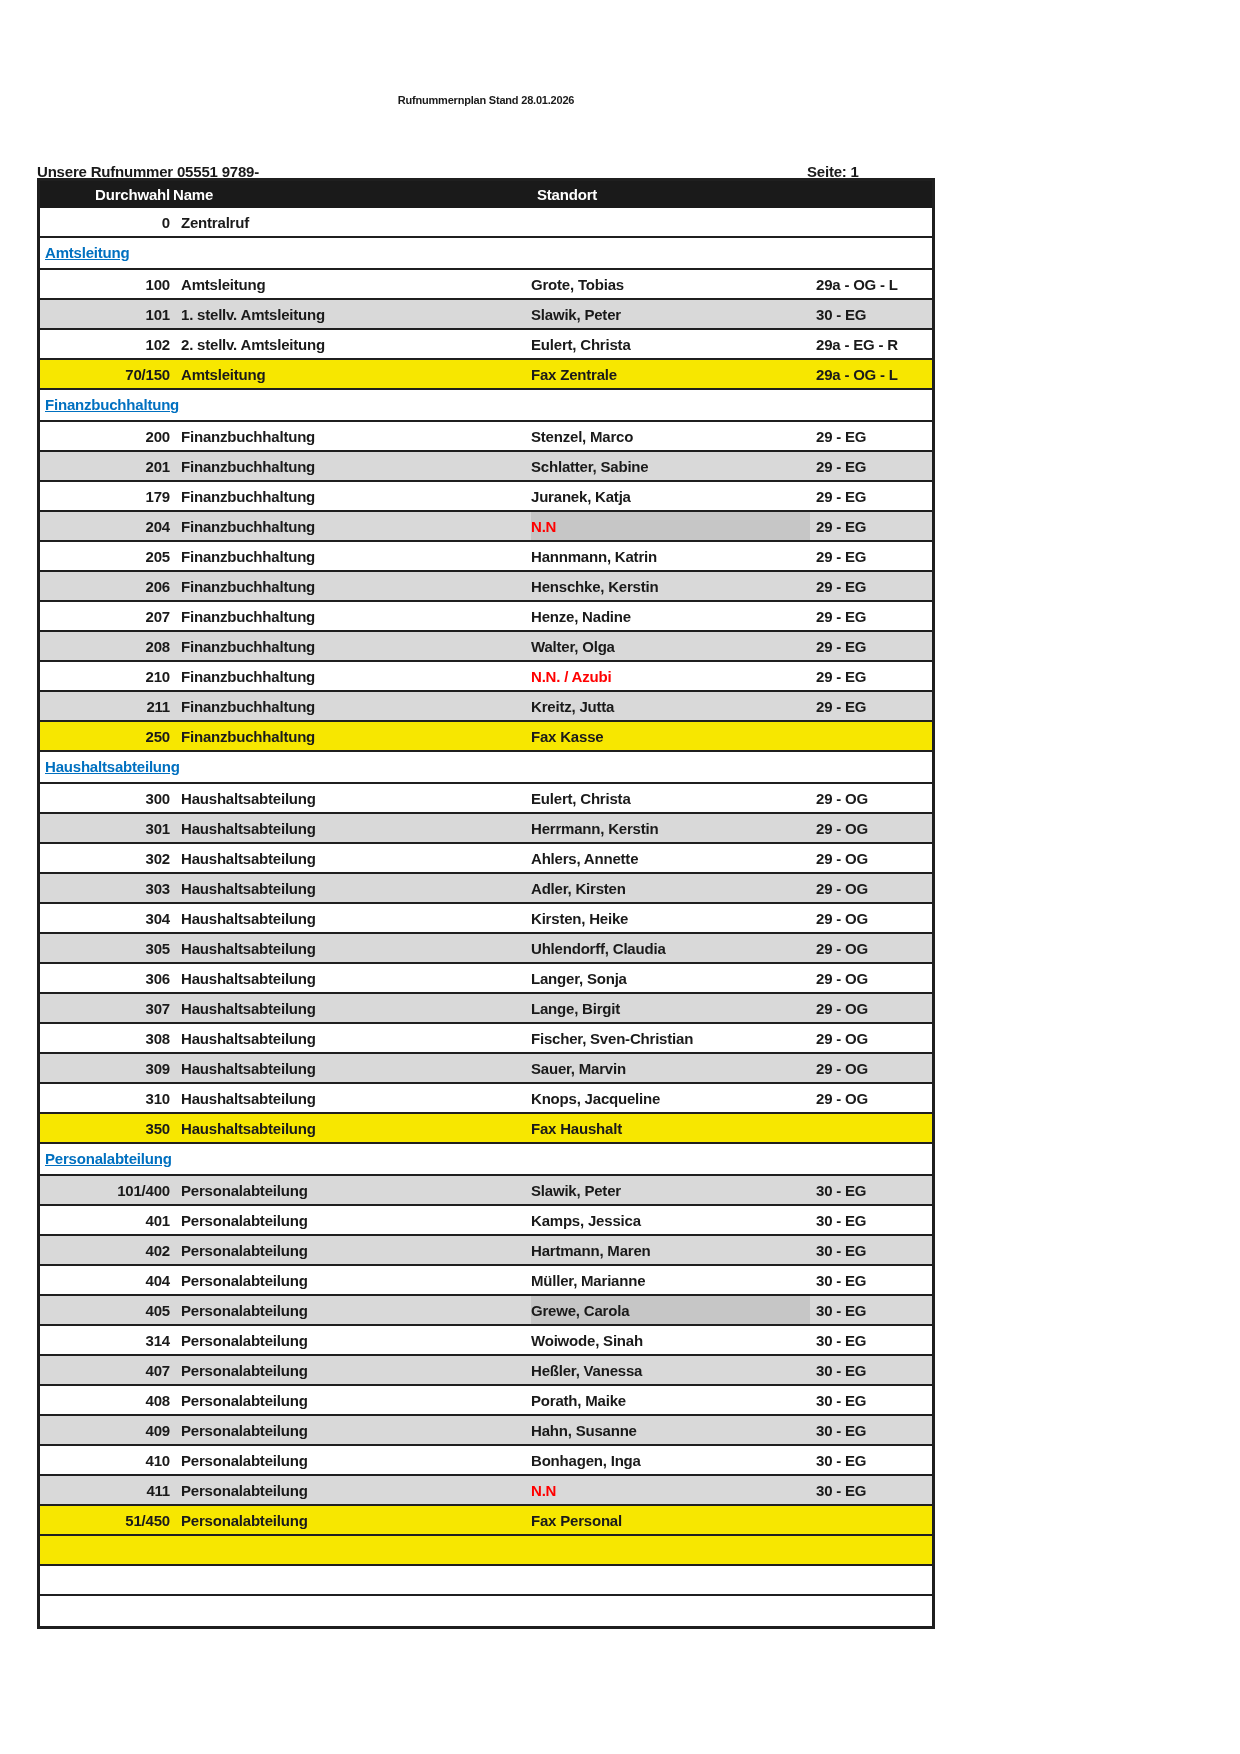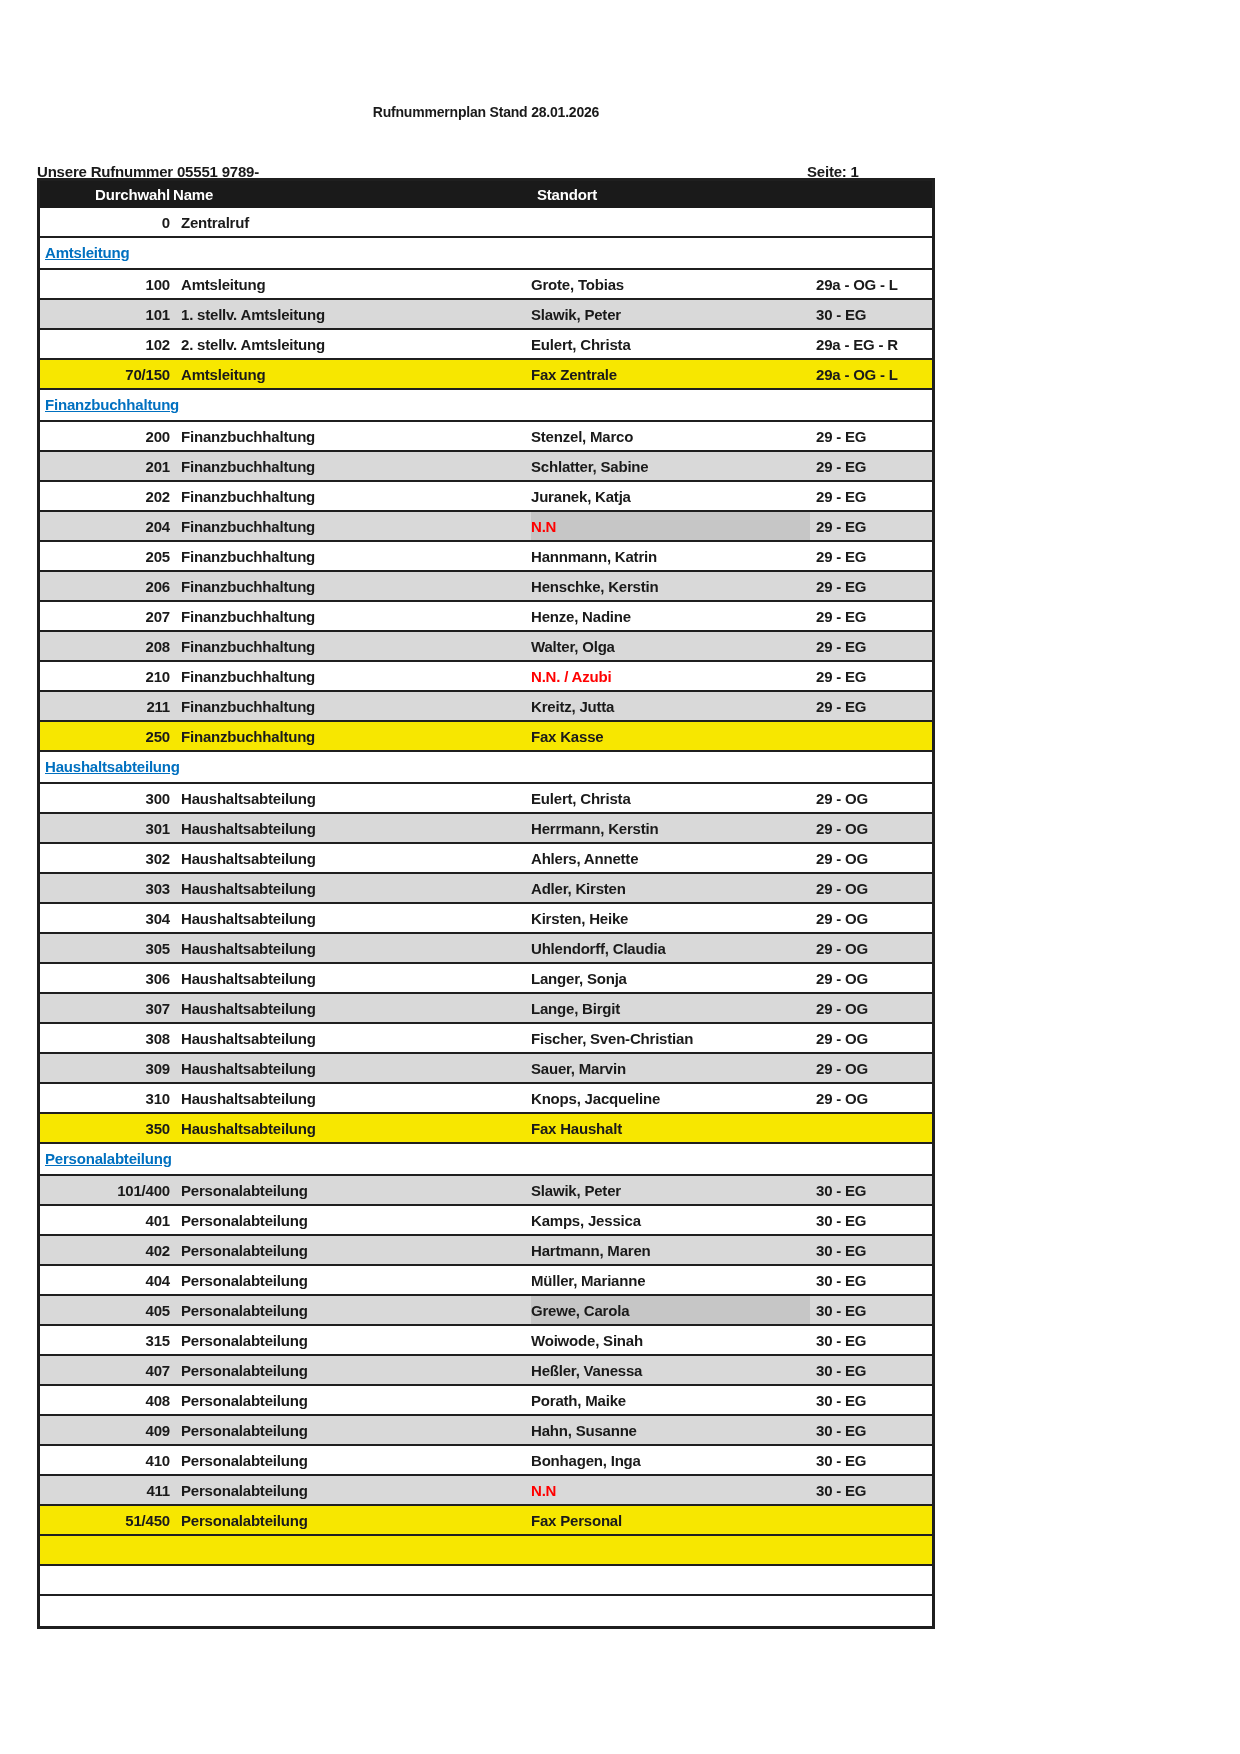--- a/index.html
+++ b/index.html
@@ -9,25 +9,25 @@
     width: 1240px;
     height: 1754px;
     background: #ffffff;
     font-family: "Liberation Sans", sans-serif;
     font-weight: 700;
     color: #1a1a1a;
     overflow: hidden;
   }
   .doc-title {
     position: absolute;
-    top: 104px;
+    top: 94px;
     left: 37px;
     width: 898px;
     text-align: center;
-    font-size: 14px;
+    font-size: 11px;
     letter-spacing: -0.2px;
   }
   .meta-line {
     position: absolute;
     top: 163px;
     left: 37px;
     width: 898px;
     height: 22px;
     font-size: 15px;
     letter-spacing: -0.2px;
@@ -148,21 +148,21 @@
           <span class="cell c3">Stenzel, Marco</span>
           <span class="cell c4">29 - EG</span>
         </div>
         <div class="row gray">
           <span class="cell c1">201</span>
           <span class="cell c2">Finanzbuchhaltung</span>
           <span class="cell c3">Schlatter, Sabine</span>
           <span class="cell c4">29 - EG</span>
         </div>
         <div class="row ">
-          <span class="cell c1">202</span>
+          <span class="cell c1">179</span>
           <span class="cell c2">Finanzbuchhaltung</span>
           <span class="cell c3">Juranek, Katja</span>
           <span class="cell c4">29 - EG</span>
         </div>
         <div class="row gray">
           <span class="cell c1">204</span>
           <span class="cell c2">Finanzbuchhaltung</span>
           <span class="cell c3 name-red name-dark">N.N</span>
           <span class="cell c4">29 - EG</span>
         </div>
@@ -306,21 +306,21 @@
           <span class="cell c3">Müller, Marianne</span>
           <span class="cell c4">30 - EG</span>
         </div>
         <div class="row gray">
           <span class="cell c1">405</span>
           <span class="cell c2">Personalabteilung</span>
           <span class="cell c3 name-dark">Grewe, Carola</span>
           <span class="cell c4">30 - EG</span>
         </div>
         <div class="row ">
-          <span class="cell c1">315</span>
+          <span class="cell c1">314</span>
           <span class="cell c2">Personalabteilung</span>
           <span class="cell c3">Woiwode, Sinah</span>
           <span class="cell c4">30 - EG</span>
         </div>
         <div class="row gray">
           <span class="cell c1">407</span>
           <span class="cell c2">Personalabteilung</span>
           <span class="cell c3">Heßler, Vanessa</span>
           <span class="cell c4">30 - EG</span>
         </div>

